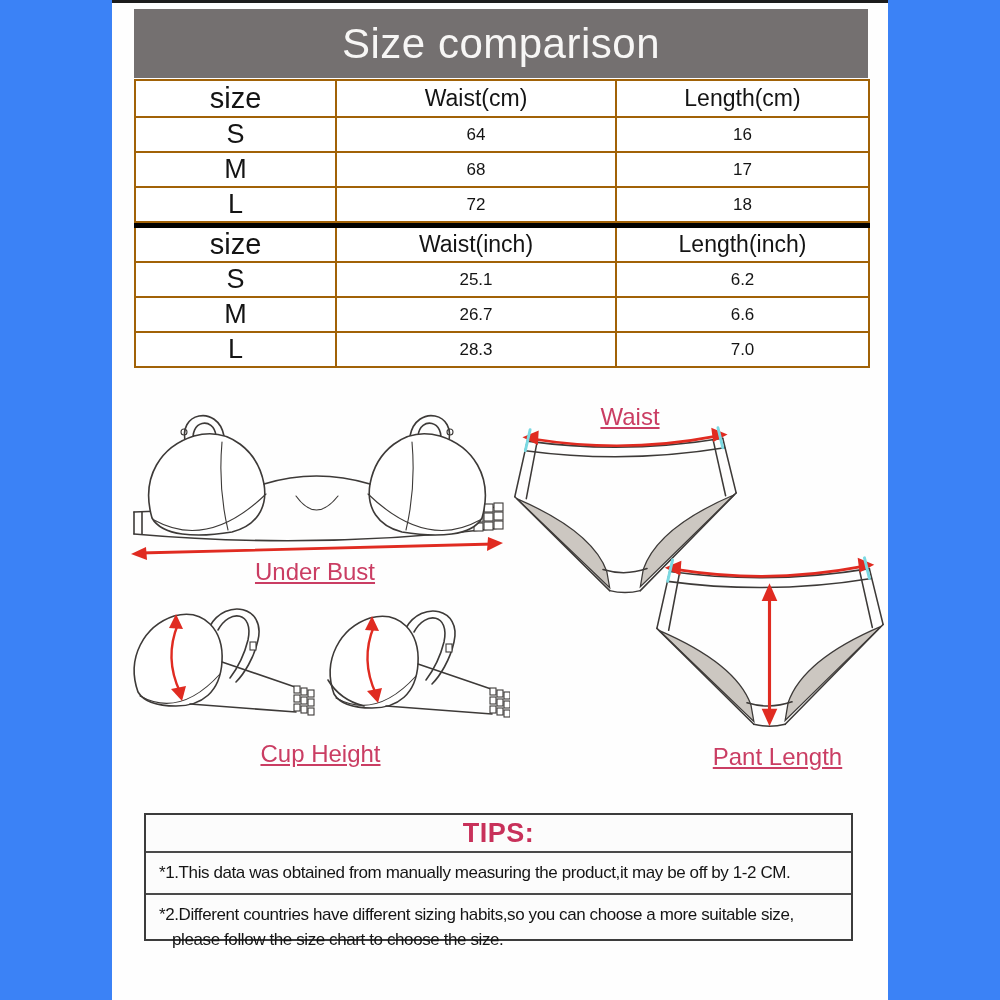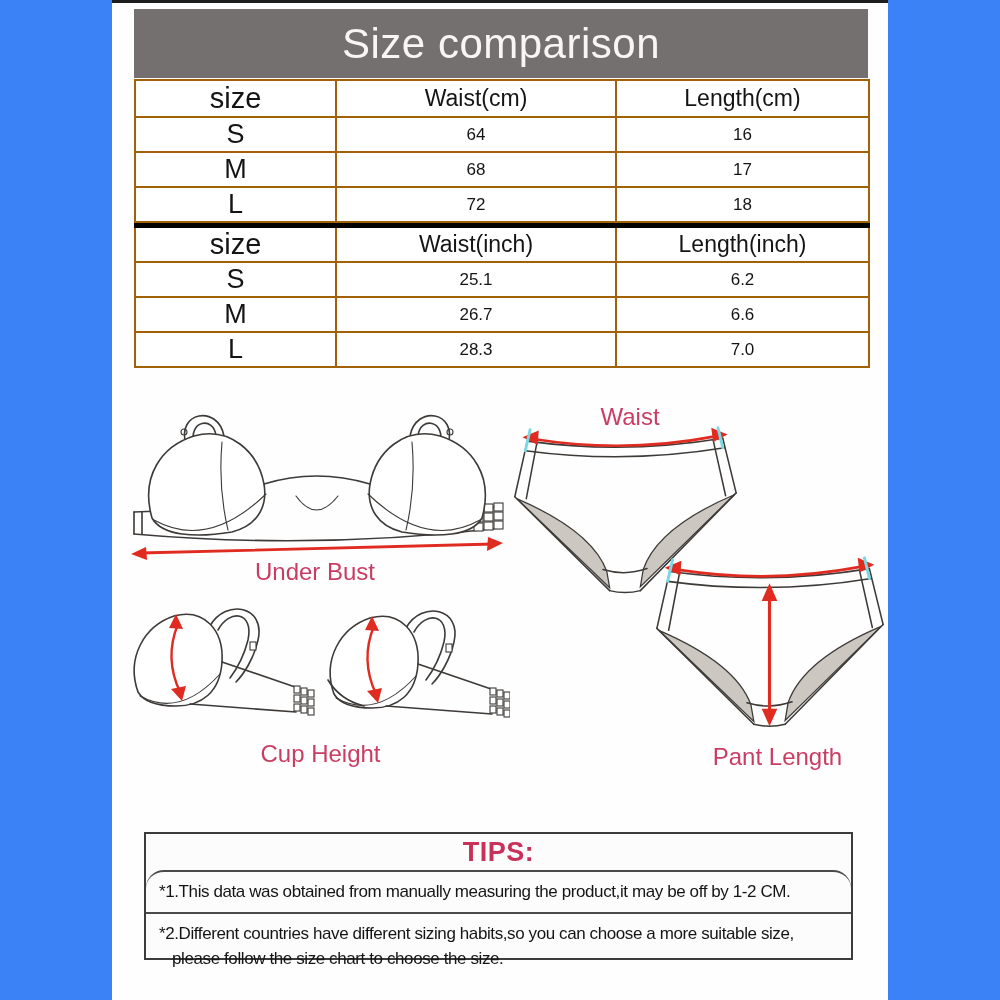--- a/index.html
+++ b/index.html
@@ -26,28 +26,28 @@
   table{border-collapse:collapse;width:734px;table-layout:fixed;}
   col.c1{width:201px;} col.c2{width:280px;} col.c3{width:253px;}
   td{border:2px solid #a16207;text-align:center;vertical-align:middle;color:#141414;background:#fff;}
   tr.hdr td{height:37px;font-size:23px;}
   tr.hdr td.sizecell{font-size:29px;}
   tr.data td{height:35px;font-size:17px;}
   tr.data td.lettercell{font-size:27px;}
   table.inch{border-top:5px solid #000;}
   table.inch tr.hdr td{height:28px;}
   
-  .diag-label{position:absolute;color:var(--label-pink);font-size:24px;text-align:center;}
+  .diag-label{position:absolute;color:var(--label-pink);font-size:24px;text-align:center;text-decoration:underline;}
   .svgbox{position:absolute;}
   
-  .tips{position:absolute;left:32px;top:813px;width:709px;border:2px solid #3c3c3c;background:#fcfcfc;margin-top:19px;}
+  .tips{position:absolute;left:32px;top:813px;width:709px;border:2px solid #3c3c3c;background:#fcfcfc;}
   .tips-head{height:36px;display:flex;align-items:center;justify-content:center;
     color:var(--tips-pink);font-size:27px;font-weight:bold;letter-spacing:.5px;}
   .tips-row1{border-top:2px solid #4a4a4a;height:42px;display:flex;align-items:center;
-    padding-left:13px;font-size:17px;letter-spacing:-0.4px;color:#151515;white-space:nowrap;overflow:hidden;border-radius:18px;}
+    padding-left:13px;font-size:17px;letter-spacing:-0.4px;color:#151515;white-space:nowrap;overflow:hidden;}
   .tips-row2{border-top:2px solid #4a4a4a;height:46px;padding-top:7px;font-size:17px;
     letter-spacing:-0.4px;color:#151515;line-height:25px;}
   .tips-row2 .l1{padding-left:13px;white-space:nowrap;overflow:hidden;}
   .tips-row2 .l2{padding-left:26px;white-space:nowrap;overflow:hidden;}
   svg .ln{fill:none;stroke:var(--line);stroke-width:1.6;stroke-linecap:round;}
   svg .lnthin{fill:none;stroke:var(--line);stroke-width:1.1;stroke-linecap:round;}
   svg .fillwhite{fill:#ffffff;stroke:var(--line);stroke-width:1.6;}
   svg .shade{fill:var(--shade);stroke:var(--line);stroke-width:1.3;}
   svg .red{fill:none;stroke:var(--arrow-red);stroke-width:2.8;stroke-linecap:round;}
   svg .redhead{fill:var(--arrow-red);stroke:none;}

